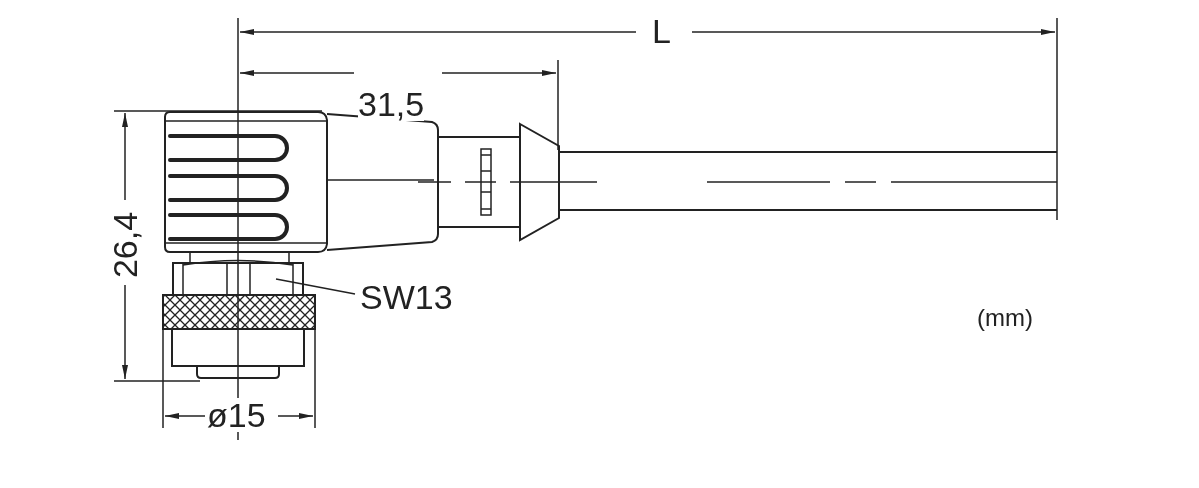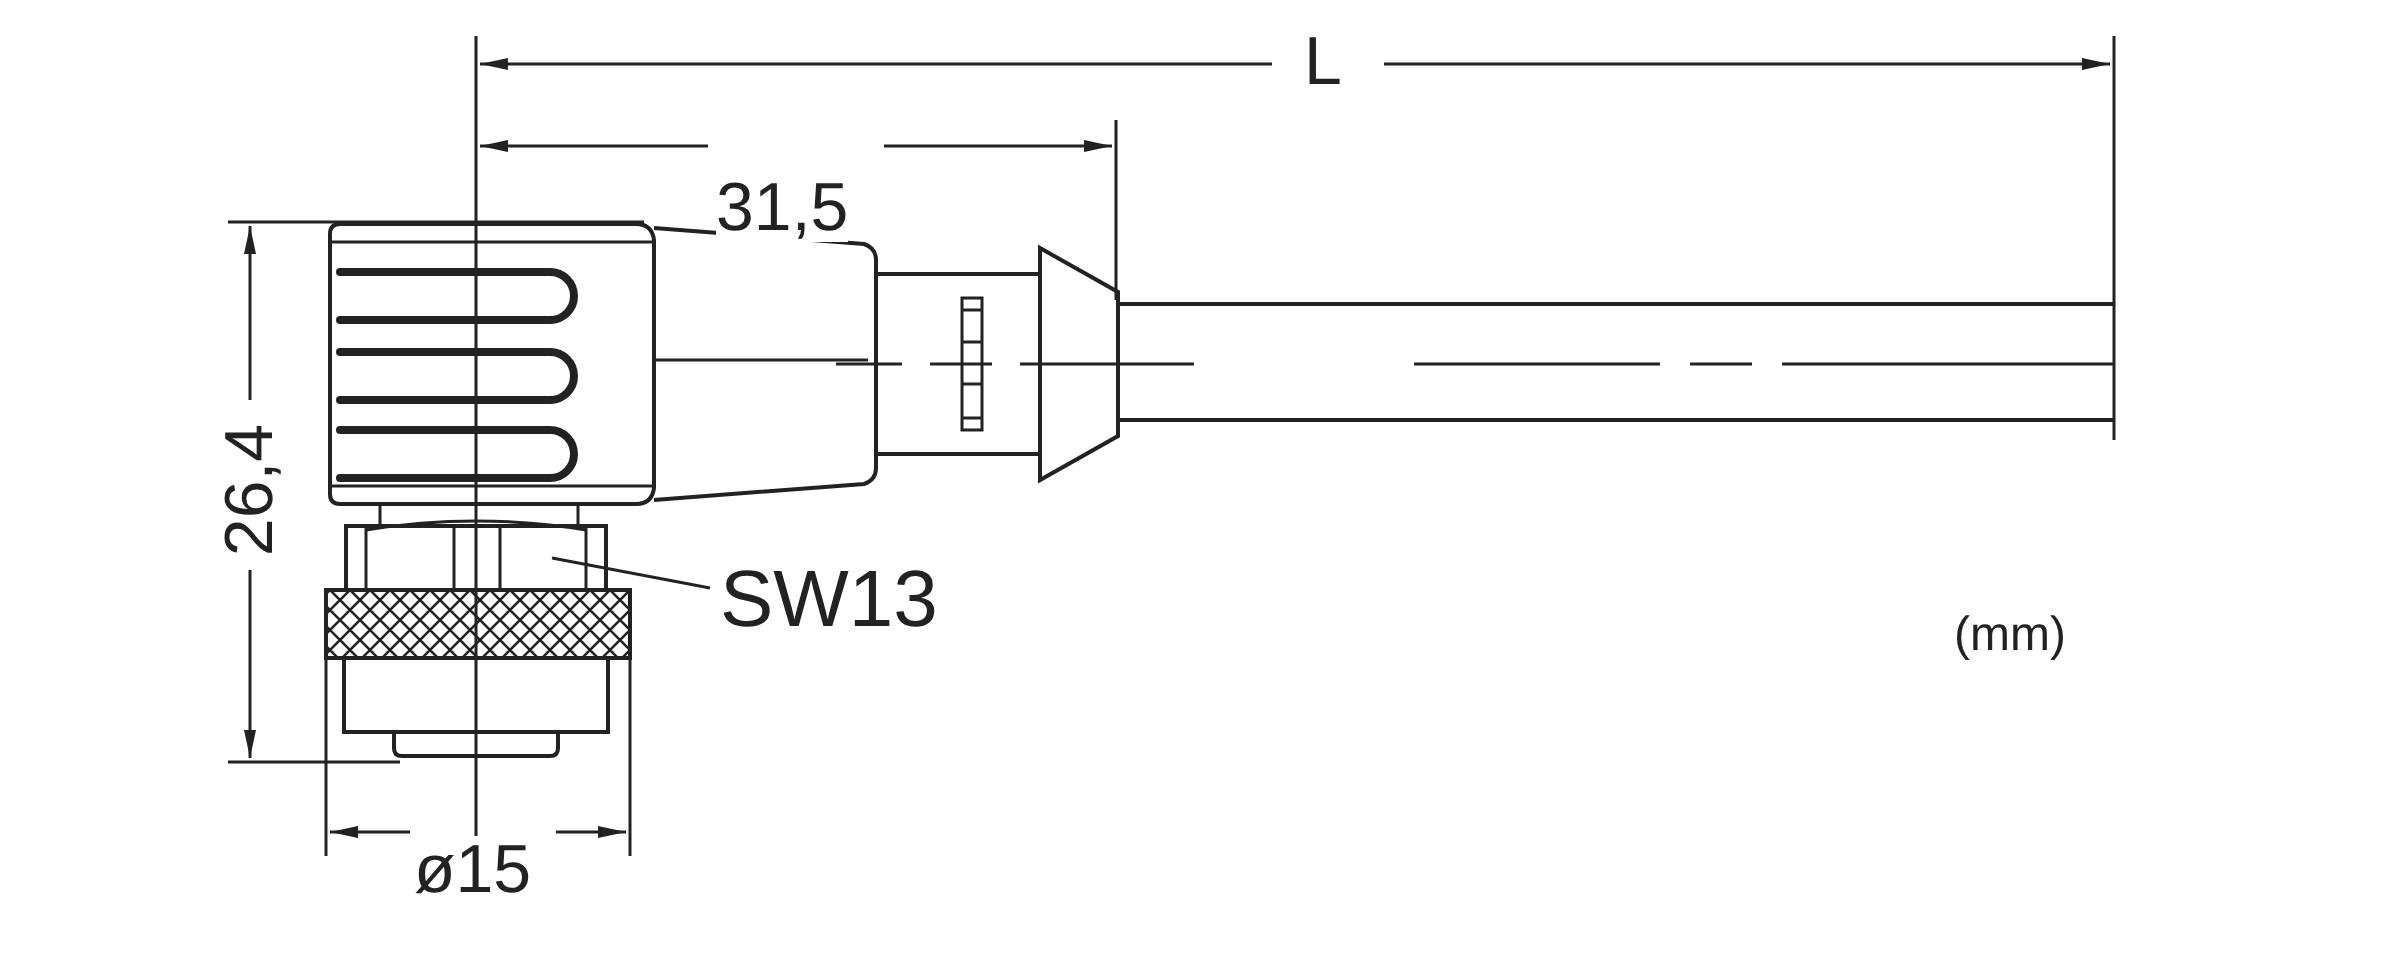--- a/index.html
+++ b/index.html
@@ -101,15 +101,15 @@
     <rect x="163" y="295" width="152" height="34" fill="url(#knurl)" stroke="#222" stroke-width="2"></rect>
     <path class="ln" d="M172,329 L172,366 L304,366 L304,329"></path>
     <path class="ln" d="M197,366 L197,374 Q197,378 201,378 L275,378 Q279,378 279,374 L279,366"></path>
     <line class="thin" x1="276" y1="279" x2="355" y2="294"></line>
   </g>
 </svg>
 
 <div class="lbl" style="left:652px; top:14px; font-size:34px;">L</div>
 <div class="lbl" style="left:358px; top:56px; font-size:34px;margin-top:31px;">31,5</div>
 <div class="lbl" style="left:92px; top:228px; font-size:34px; transform: rotate(-90deg); transform-origin: center; background:#fff;">26,4</div>
-<div class="lbl" style="left:360px; top:280px; font-size:40px;">SW13</div>
-<div class="lbl" style="left:207px; top:398px; font-size:34px;margin-top:20px;">ø15</div>
+<div class="lbl" style="left:360px; top:280px; font-size:34px;">SW13</div>
+<div class="lbl" style="left:207px; top:398px; font-size:34px;">ø15</div>
 <div class="lbl" style="left:977px; top:306px; font-size:24px;">(mm)</div>
 
 </body></html>

